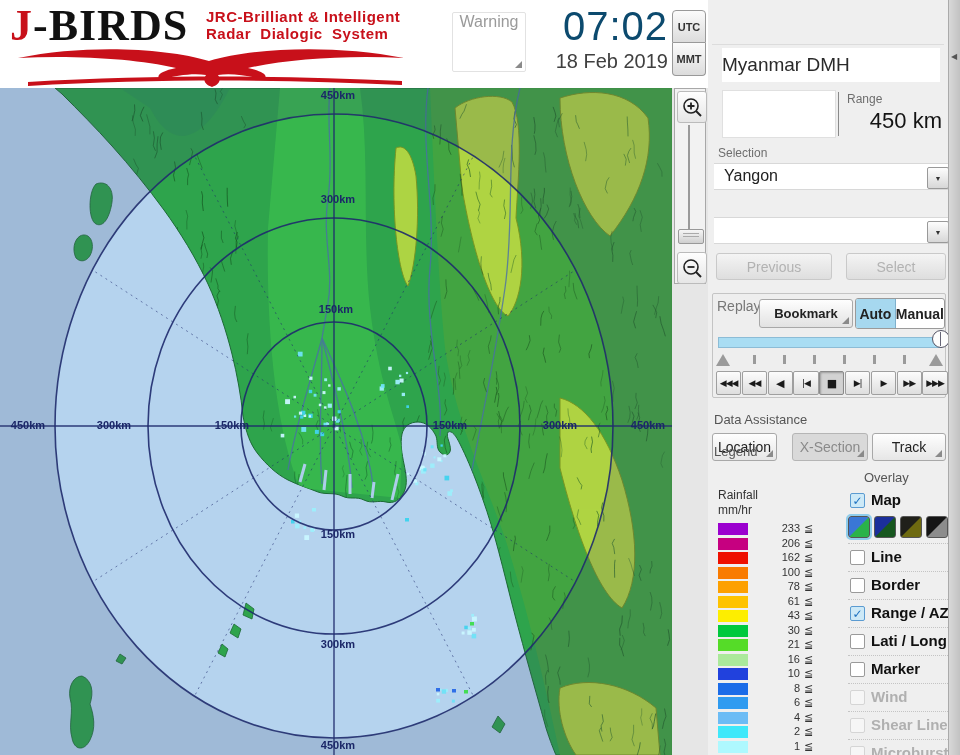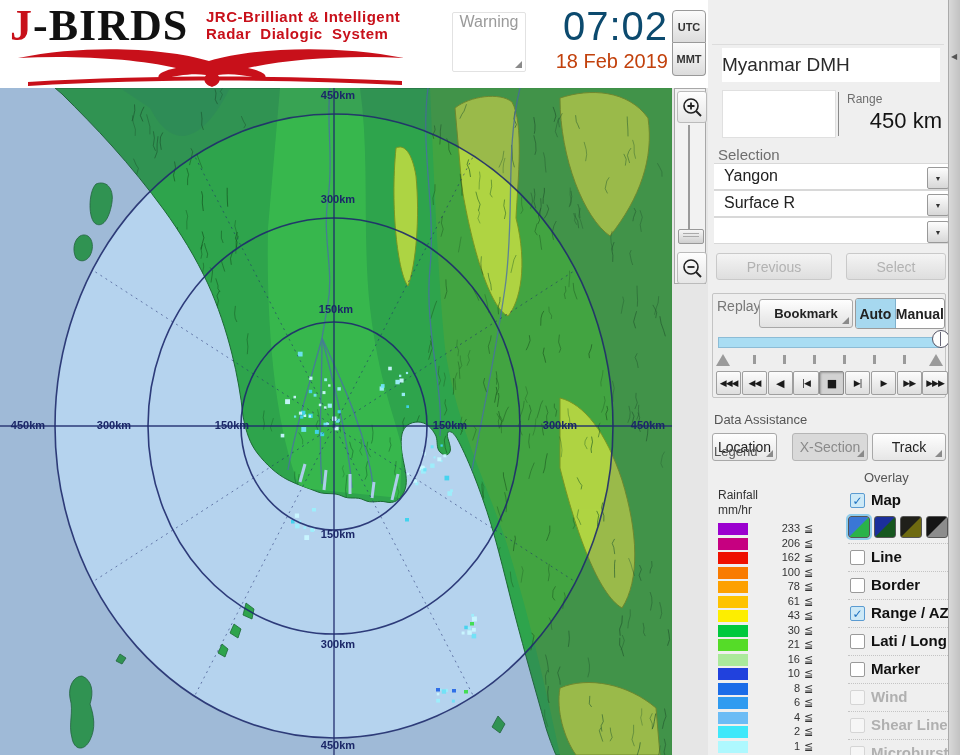--- a/index.html
+++ b/index.html
@@ -15,21 +15,21 @@
   #logo-sub{position:absolute;left:200px;top:6px;color:#c8101a;font-weight:bold;
     font-size:15px;line-height:17px;letter-spacing:.5px;white-space:pre;}
   #eagle{position:absolute;left:0;top:44px;}
   #warning-btn{position:absolute;left:452px;top:12px;width:72px;height:58px;background:#fff;
     border:1px solid #e2e2e2;border-radius:2px;color:#9a9a9a;font-size:16px;
     display:flex;align-items:flex-start;justify-content:center;}
   .fold{position:absolute;right:3px;bottom:3px;width:0;height:0;
     border-left:7px solid transparent;border-bottom:7px solid #8a8a8a;}
   #clock{position:absolute;left:530px;top:4px;width:138px;text-align:right;}
   #clock .time{font-size:40px;color:#0c4a6e;line-height:44px;letter-spacing:1px;}
-  #clock .date{font-size:20px;color:#c2410c;line-height:26px;}
+  #clock .date{font-size:20px;color:#404040;line-height:26px;}
   #tz{position:absolute;left:672px;top:10px;width:34px;}
   .tz-btn{width:34px;height:33px;box-sizing:border-box;border:1px solid #999;
     display:flex;align-items:center;justify-content:center;font-size:11px;font-weight:bold;color:#333;
     background:linear-gradient(#fbfbfb,#dcdcdc);}
   .tz-btn.top{border-radius:4px 4px 0 0;}
   .tz-btn.bottom{border-radius:0 0 4px 4px;border-top:none;}
   #toolbar{position:absolute;left:778px;top:6px;height:36px;display:flex;gap:1px;}
   .tool-btn{width:33px;height:35px;box-sizing:border-box;border:1px solid #b5b5b5;border-radius:3px;
     background:linear-gradient(#fdfdfd,#e3e3e3);display:flex;align-items:center;justify-content:center;}
   .tool-btn.active{background:#b9e1f2;border-color:#7fb4d4;}
@@ -56,21 +56,21 @@
   #panel{position:absolute;left:708px;top:0;width:240px;height:755px;background:#efefef;}
   #panel-topline{position:absolute;left:4px;top:44px;width:232px;height:1px;background:#dcdcdc;}
   #station-name{position:absolute;left:14px;top:48px;width:218px;height:34px;background:#fff;
     font-size:19px;color:#2a2a2a;display:flex;align-items:center;box-sizing:border-box;}
   #range-box{position:absolute;left:6px;top:90px;width:228px;height:48px;}
   #range-readout{position:absolute;left:8px;top:0;width:112px;height:46px;background:#fff;
     border:1px solid #e0e0e0;}
   #range-div{position:absolute;left:124px;top:2px;width:1px;height:44px;background:#8a8a8a;}
   #range-label{position:absolute;left:133px;top:2px;font-size:12px;color:#6e6e6e;}
   #range-value{position:absolute;right:0px;top:18px;font-size:22px;color:#141414;}
-  #selection-label{position:absolute;left:10px;top:146px;font-size:15px;color:#6e6e6e;}
+  #selection-label{position:absolute;left:10px;top:146px;font-size:12px;color:#6e6e6e;}
   .sel-row{position:absolute;left:6px;width:238px;height:27px;background:#fff;
     border-top:1px solid #d8d8d8;border-bottom:1px solid #d8d8d8;box-sizing:border-box;}
   .sel-row .val{position:absolute;left:10px;top:3px;font-size:16px;color:#222;}
   .drop-btn{position:absolute;right:3px;top:3px;width:20px;height:20px;
     background:linear-gradient(#fdfdfd,#d7d7d7);border:1px solid #999;border-radius:2px;
     display:flex;align-items:center;justify-content:center;font-size:7px;color:#333;}
   .gray-btn{position:absolute;height:25px;border:1px solid #c9c9c9;border-radius:3px;
     background:linear-gradient(#f4f4f4,#dedede);color:#b2b2b2;font-size:14px;
     display:flex;align-items:center;justify-content:center;}
 
@@ -719,24 +719,20 @@
       <div id="range-div"></div>
       <div id="range-label">Range</div>
       <div id="range-value">450 km</div>
     </div>
 
     <div id="selection-label">Selection</div>
     <div class="sel-row" style="top:163px">
       <span class="val">Yangon</span>
       <span class="drop-btn">▼</span>
     </div>
-    <div class="sel-row" style="top:190px">
-      <span class="val">Surface R</span>
-      <span class="drop-btn">▼</span>
-    </div>
     <div class="sel-row" style="top:217px">
       <span class="val"></span>
       <span class="drop-btn">▼</span>
     </div>
     <div class="gray-btn" style="left:8px;top:253px;width:114px">Previous</div>
     <div class="gray-btn" style="left:138px;top:253px;width:98px">Select</div>
 
     <div id="replay-box">
       <div id="replay-label">Replay</div>
       <div id="bookmark-btn">

